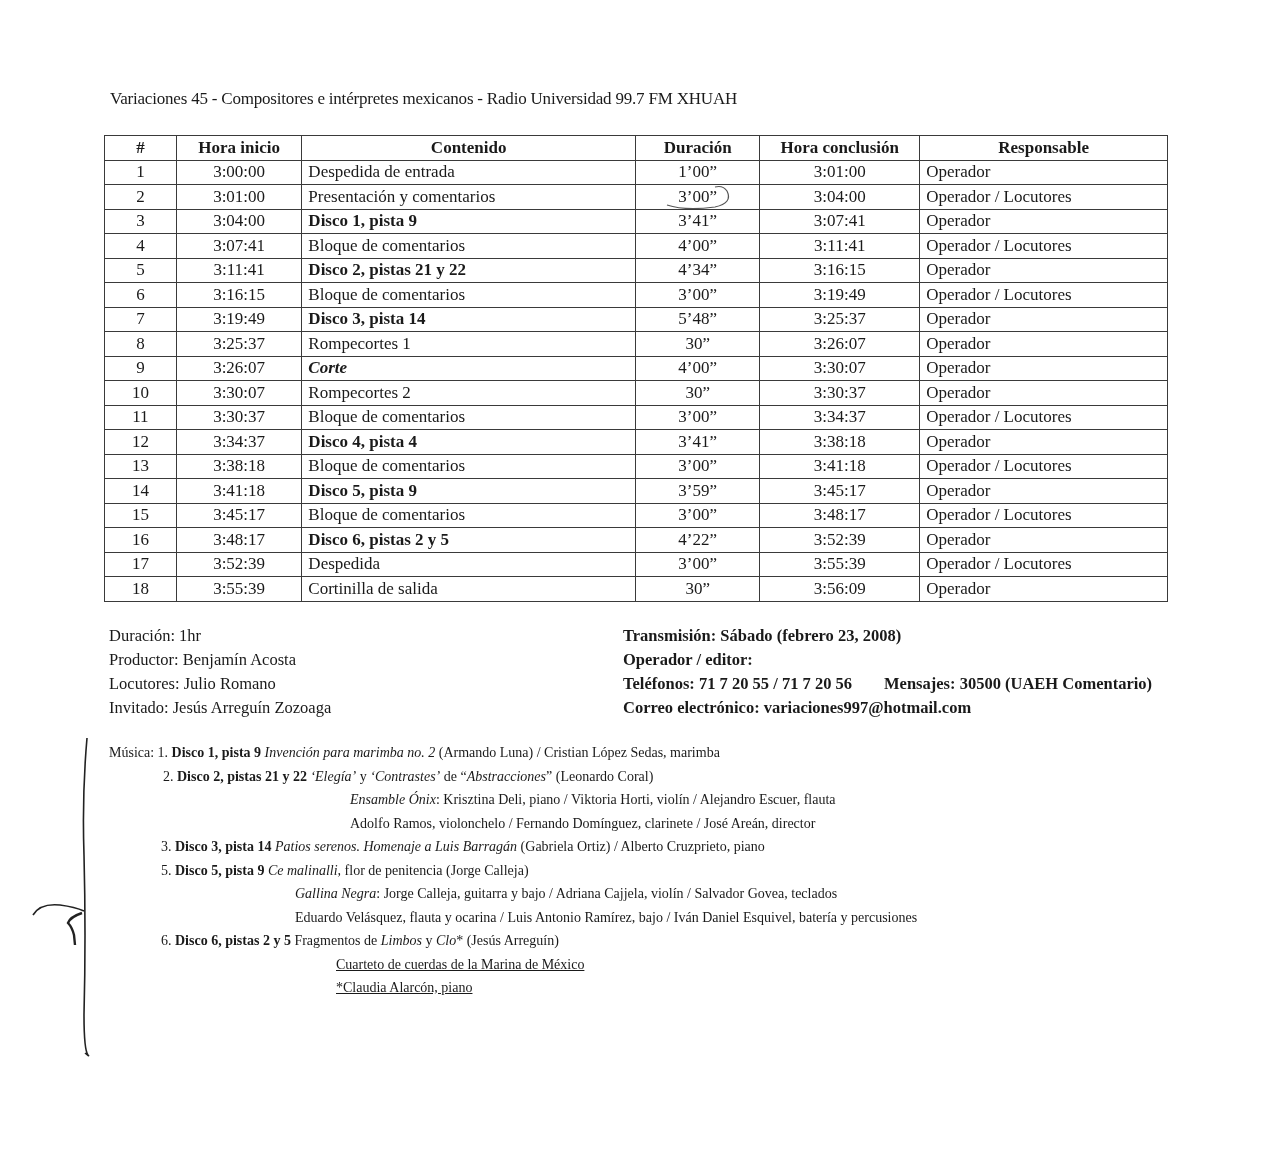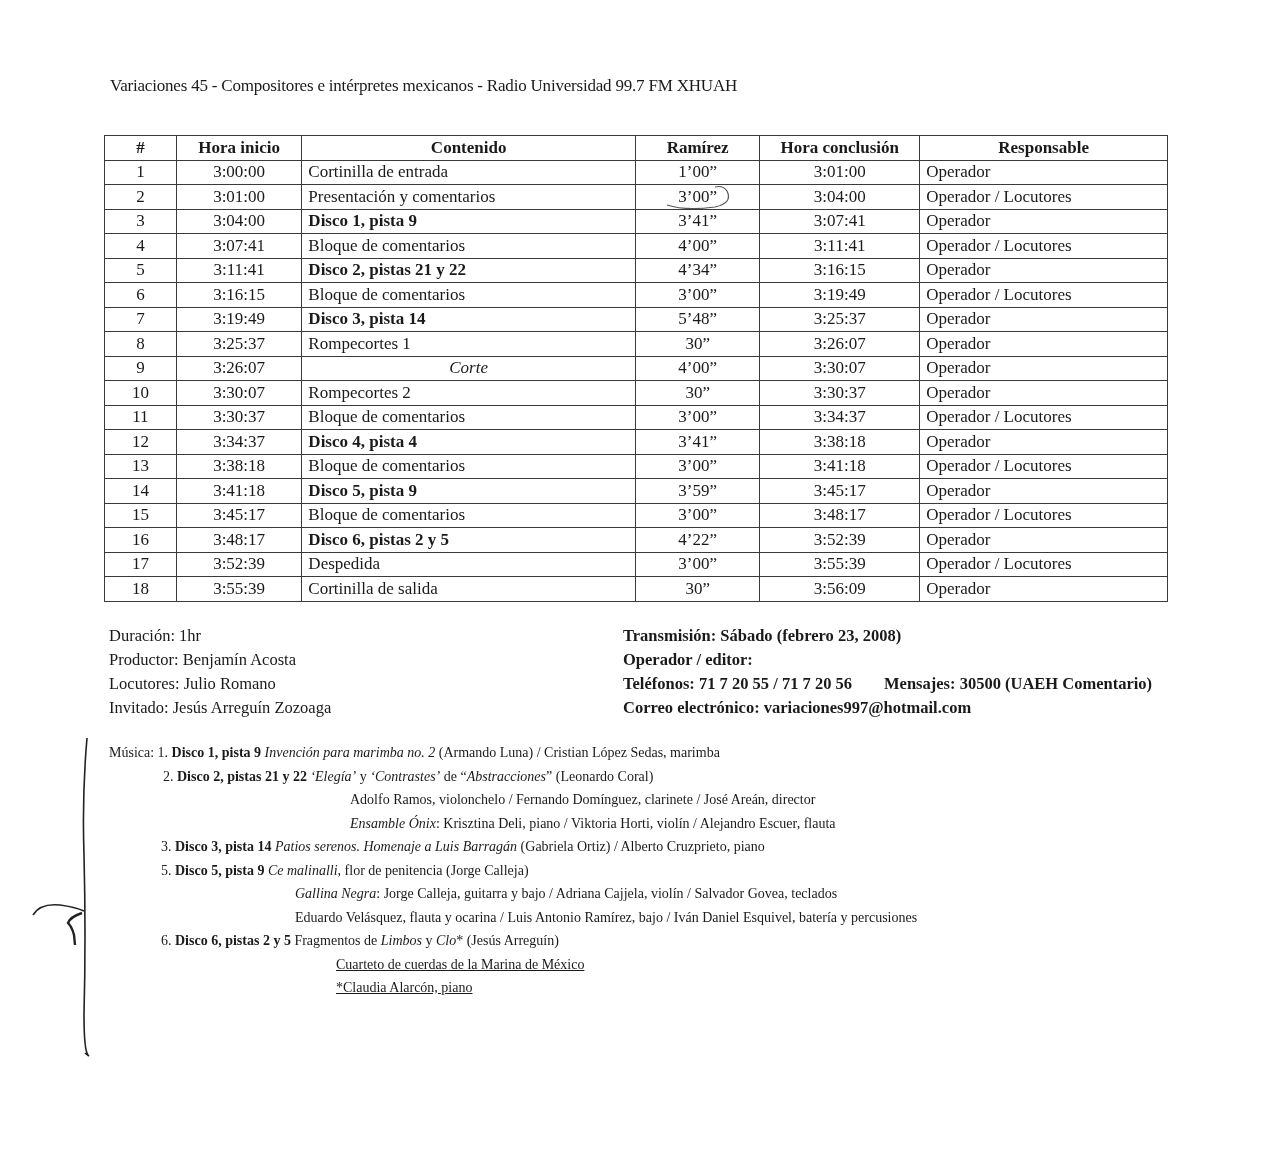--- a/index.html
+++ b/index.html
@@ -2,38 +2,38 @@
 <html><head>
   <meta charset="utf-8">
   <style>
     html, body { margin: 0; padding: 0; background: #ffffff; }
     body {
       width: 1277px; height: 1164px; position: relative; overflow: hidden;
       font-family: "Liberation Serif", "DejaVu Serif", serif;
       color: #1a1a1a;
     }
     .title {
-      position: absolute; left: 110px; top: 76px;
+      position: absolute; left: 110px; top: 89px;
       font-size: 17px; letter-spacing: -0.2px; white-space: nowrap; text-align: right;
     }
     table.schedule {
       position: absolute; left: 104px; top: 135px;
       border-collapse: collapse; font-size: 17px;
       table-layout: fixed; width: 1064px;
     }
     table.schedule th, table.schedule td {
       border: 1px solid #3a3a3a;
       height: 23.5px; padding: 0 6px; line-height: 22px;
       white-space: nowrap; overflow: hidden;
     }
     table.schedule th { font-weight: bold; text-align: center; font-size: 17px; }
     td.c { text-align: center; }
     td.l { text-align: left; }
     td.bold { font-weight: bold; }
-    td.italicbold { font-weight: normal; font-style: italic; text-align: center; }
+    td.italicbold { font-weight: bold; font-style: italic; }
     .col-num { width: 67px; }
     .col-start { width: 117px; }
     .col-content { width: 311px; }
     .col-dur { width: 116px; }
     .col-end { width: 149px; }
     .col-resp { width: 231px; }
 
     .info-left { position: absolute; left: 109px; top: 624px; font-size: 16.5px; line-height: 24px; }
     .info-right { position: absolute; left: 623px; top: 624px; font-size: 16.5px; line-height: 24px; white-space: nowrap; font-weight: bold; }
     .info-right .msg { margin-left: 32px; }
@@ -68,30 +68,30 @@
       <col class="col-content">
       <col class="col-dur">
       <col class="col-end">
       <col class="col-resp">
   </colgroup>
   <thead>
     <tr>
       <th>#</th>
       <th>Hora inicio</th>
       <th>Contenido</th>
-      <th>Ramírez</th>
+      <th>Duración</th>
       <th>Hora conclusión</th>
       <th>Responsable</th>
     </tr>
   </thead>
   <tbody id="schedule-body">
       <tr>
         <td class="c">1</td>
         <td class="c">3:00:00</td>
-        <td class="l">Cortinilla de entrada</td>
+        <td class="l">Despedida de entrada</td>
         <td class="c">1’00”</td>
         <td class="c">3:01:00</td>
         <td class="l">Operador</td>
       </tr>
       <tr>
         <td class="c">2</td>
         <td class="c">3:01:00</td>
         <td class="l">Presentación y comentarios</td>
         <td class="c">3’00”</td>
         <td class="c">3:04:00</td>
@@ -247,22 +247,22 @@
 <svg class="handmark" width="60" height="325" viewBox="0 0 60 325">
   <path d="M57 3 Q52 60 54 120 Q56 200 54 280 Q54 315 58 320 Q60 322 55 318" fill="none" stroke="#222" stroke-width="1.6"></path>
   <path d="M3 180 Q10 168 30 170 Q45 172 54 176" fill="none" stroke="#222" stroke-width="1.6"></path>
   <path d="M52 178 Q40 182 38 188 Q42 192 44 200 L45 210" fill="none" stroke="#222" stroke-width="2.4"></path>
 </svg>
 
 <div class="music">
   <div class="line"><span>Música:</span> <span>1.</span> <b>Disco 1, pista 9</b> <i>Invención para marimba no. 2</i><span> (Armando Luna) / Cristian López Sedas, marimba</span></div>
 
   <div class="line indent-item"><span>2.</span> <b>Disco 2, pistas 21 y 22</b> <i>‘Elegía’</i><span> y </span><i>‘Contrastes’</i><span> de “</span><i>Abstracciones</i><span>” (Leonardo Coral)</span></div>
+  <div class="line indent-perf2"><i>Ensamble Ónix</i><span>: Krisztina Deli, piano / Viktoria Horti, violín / Alejandro Escuer, flauta</span></div>
   <div class="line indent-perf2">Adolfo Ramos, violonchelo / Fernando Domínguez, clarinete / José Areán, director</div>
-  <div class="line indent-perf2"><i>Ensamble Ónix</i><span>: Krisztina Deli, piano / Viktoria Horti, violín / Alejandro Escuer, flauta</span></div>
 
   <div class="line indent-item3"><span>3.</span> <b>Disco 3, pista 14</b> <i>Patios serenos. Homenaje a Luis Barragán</i><span> (Gabriela Ortiz) / Alberto Cruzprieto, piano</span></div>
 
 
   <div class="line indent-item3"><span>5.</span> <b>Disco 5, pista 9</b> <i>Ce malinalli,</i><span> flor de penitencia (Jorge Calleja)</span></div>
   <div class="line indent-perf5"><i>Gallina Negra</i><span>: Jorge Calleja, guitarra y bajo / Adriana Cajjela, violín / Salvador Govea, teclados</span></div>
   <div class="line indent-perf5">Eduardo Velásquez, flauta y ocarina / Luis Antonio Ramírez, bajo / Iván Daniel Esquivel, batería y percusiones</div>
 
   <div class="line indent-item3"><span>6.</span> <b>Disco 6, pistas 2 y 5</b><span> Fragmentos de </span><i>Limbos</i><span> y </span><i>Clo</i><span>* (Jesús Arreguín)</span></div>
   <div class="line indent-perf6">Cuarteto de cuerdas de la Marina de México</div>

